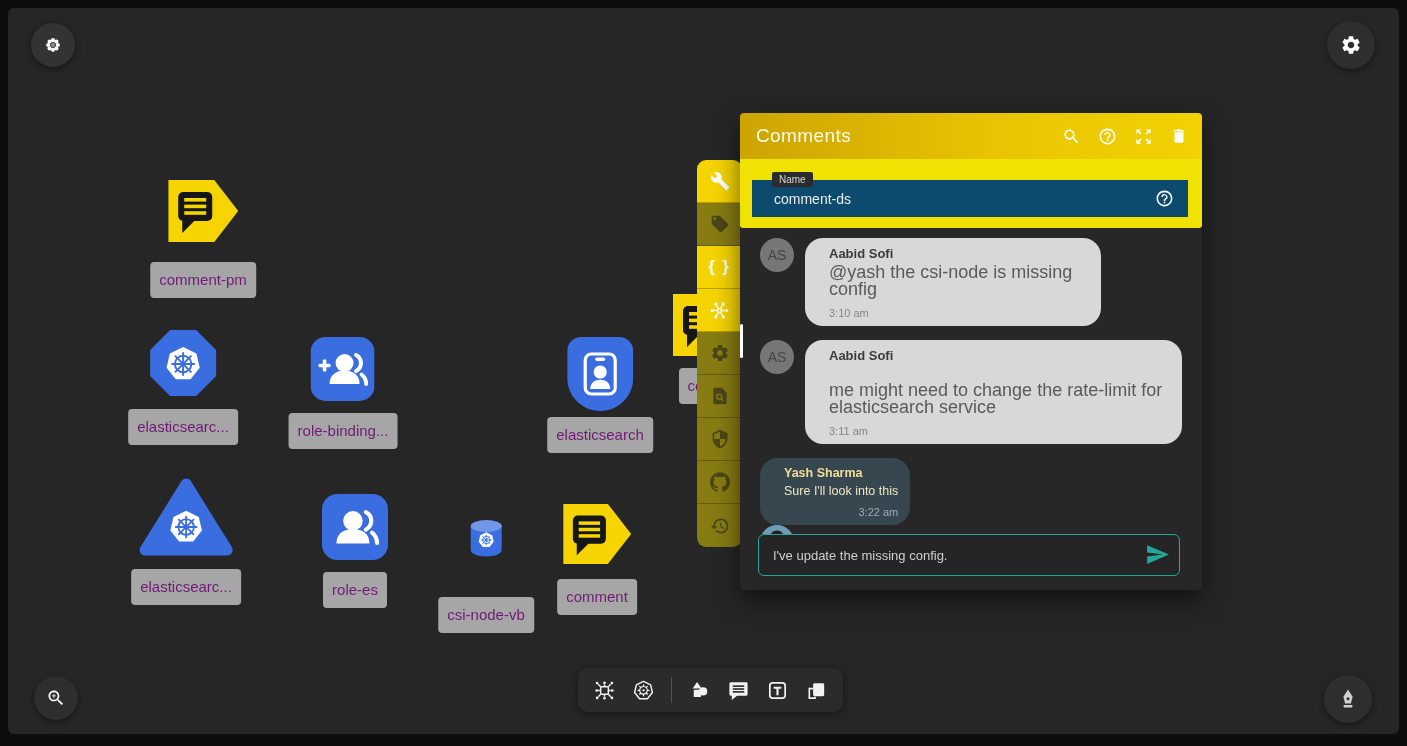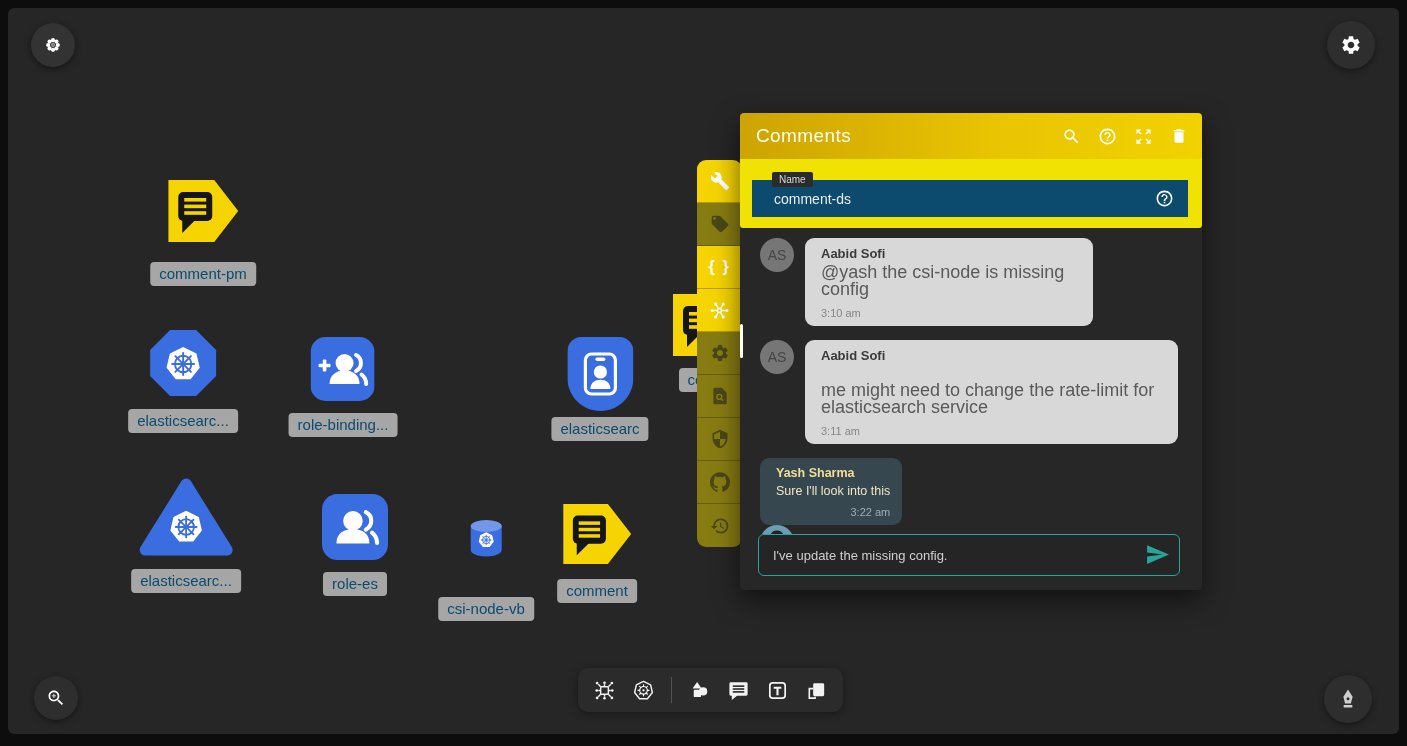--- a/index.html
+++ b/index.html
@@ -8,21 +8,21 @@
   .canvas{position:absolute;left:8px;top:8px;right:8px;bottom:12px;background:#262626;border-radius:6px;}
 
   
   .fab{position:absolute;border-radius:50%;display:flex;align-items:center;justify-content:center;
        background:#2e2e2e;z-index:7;box-shadow:0 2px 6px rgba(0,0,0,.45);cursor:pointer;}
   .fab svg{display:block;}
 
   
   .node{position:absolute;display:flex;flex-direction:column;align-items:center;z-index:1;transform:translateX(-50%);}
   .node svg{display:block;}
-  .node-label{margin-top:12px;background:#a6a6a6;color:#0c4a6e;font-size:15px;padding:2px 9px;
+  .node-label{margin-top:12px;background:#a6a6a6;color:#701a75;font-size:15px;padding:8px 9px;
               border-radius:4px;white-space:nowrap;line-height:20px;}
 
   
   .side-toolbar{position:absolute;left:697px;top:160px;width:45px;z-index:3;display:flex;flex-direction:column;}
   .tb-item{width:45px;height:43px;display:flex;align-items:center;justify-content:center;cursor:pointer;
            background:#877c12;color:#4c4717;box-sizing:border-box;border-bottom:1px solid rgba(0,0,0,.25);}
   .tb-item.active{background:#f5d402;color:#ffffff;}
   .tb-item:first-child{border-radius:9px 9px 0 0;}
   .tb-item:last-child{border-radius:0 0 9px 9px;border-bottom:none;}
   .braces{font-size:17px;font-weight:bold;letter-spacing:2px;}
@@ -42,21 +42,21 @@
   .name-input{flex:1;background:transparent;border:none;outline:none;color:#ececec;font-size:14px;
               padding:0 10px 0 22px;font-family:"Liberation Sans",sans-serif;}
   .name-help{margin-right:14px;color:#fff;display:flex;cursor:pointer;}
 
   .messages{flex:1;position:relative;padding:10px 20px 0 20px;overflow:hidden;}
   .mini-scroll{position:absolute;left:0;top:96px;width:3px;height:34px;background:#fff;border-radius:2px;}
   .msg{display:flex;margin-bottom:14px;align-items:flex-start;}
   .msg.right{justify-content:flex-end;flex-direction:column;}
   .avatar-initials{width:34px;height:34px;border-radius:50%;background:#767676;color:#454545;font-size:14px;
                    display:flex;align-items:center;justify-content:center;flex:0 0 34px;}
-  .bubble{background:#d8d8d8;border-radius:9px;padding:8px 12px 7px 16px;margin-left:11px;}
+  .bubble{background:#d8d8d8;border-radius:18px;padding:8px 12px 7px 24px;margin-left:11px;}
   .author{font-size:13px;font-weight:bold;color:#3b3b3b;}
   .mtext{font-size:18px;color:#5a5a5a;margin-top:3px;line-height:17px;}
   .mtime{font-size:11px;color:#868686;margin-top:9px;}
   .spacer{height:16px;}
   .bubble.dark{background:#37474f;margin-left:0;margin-right:11px;}
   .bubble.dark .author{color:#f2dd96;font-size:12.5px;}
   .bubble.dark .mtext{color:#eee6c2;font-size:12.5px;}
   .bubble.dark .mtime{color:#9badb5;text-align:right;margin-top:6px;}
   .photo-avatar{width:34px;height:34px;border-radius:50%;overflow:hidden;flex:0 0 34px;}
 
@@ -178,21 +178,21 @@
   </div>
 
   <div class="node" style="left:600px;top:337px;">
     <svg width="66" height="74" viewBox="0 0 66 74">
       <path d="M0 14C0 6.3 6.3 0 14 0h38c7.7 0 14 6.3 14 14v27c0 18.2-14.8 33-33 33S0 59.2 0 41z" fill="#3a6de0"></path>
       <rect x="18" y="17" width="30" height="40" rx="6" fill="none" stroke="#fff" stroke-width="3.2"></rect>
       <rect x="28" y="20.5" width="10" height="3.6" rx="1.8" fill="#fff"></rect>
       <circle cx="33" cy="35" r="6.6" fill="#fff"></circle>
       <path d="M23 52c0-6.2 4.6-9.2 10-9.2s10 3 10 9.2z" fill="#fff"></path>
     </svg>
-    <div class="node-label" style="margin-top:6px;">elasticsearc</div>
+    <div class="node-label" style="margin-top:6px;">elasticsearch</div>
   </div>
 
   <div class="node" style="left:708px;top:294px;">
     <svg width="70" height="62" viewBox="0 0 70 62">
       <polygon points="0,0 46,0 70,31 46,62 0,62" fill="#f5d402"></polygon>
       <rect x="10" y="12" width="34" height="29" rx="5" fill="#161616"></rect>
       <polygon points="14,40 27,40 14,53" fill="#161616"></polygon>
       <rect x="16" y="18" width="22" height="3.6" fill="#f5d402"></rect>
       <rect x="16" y="24.6" width="22" height="3.6" fill="#f5d402"></rect>
       <rect x="16" y="31.2" width="22" height="3.6" fill="#f5d402"></rect>

